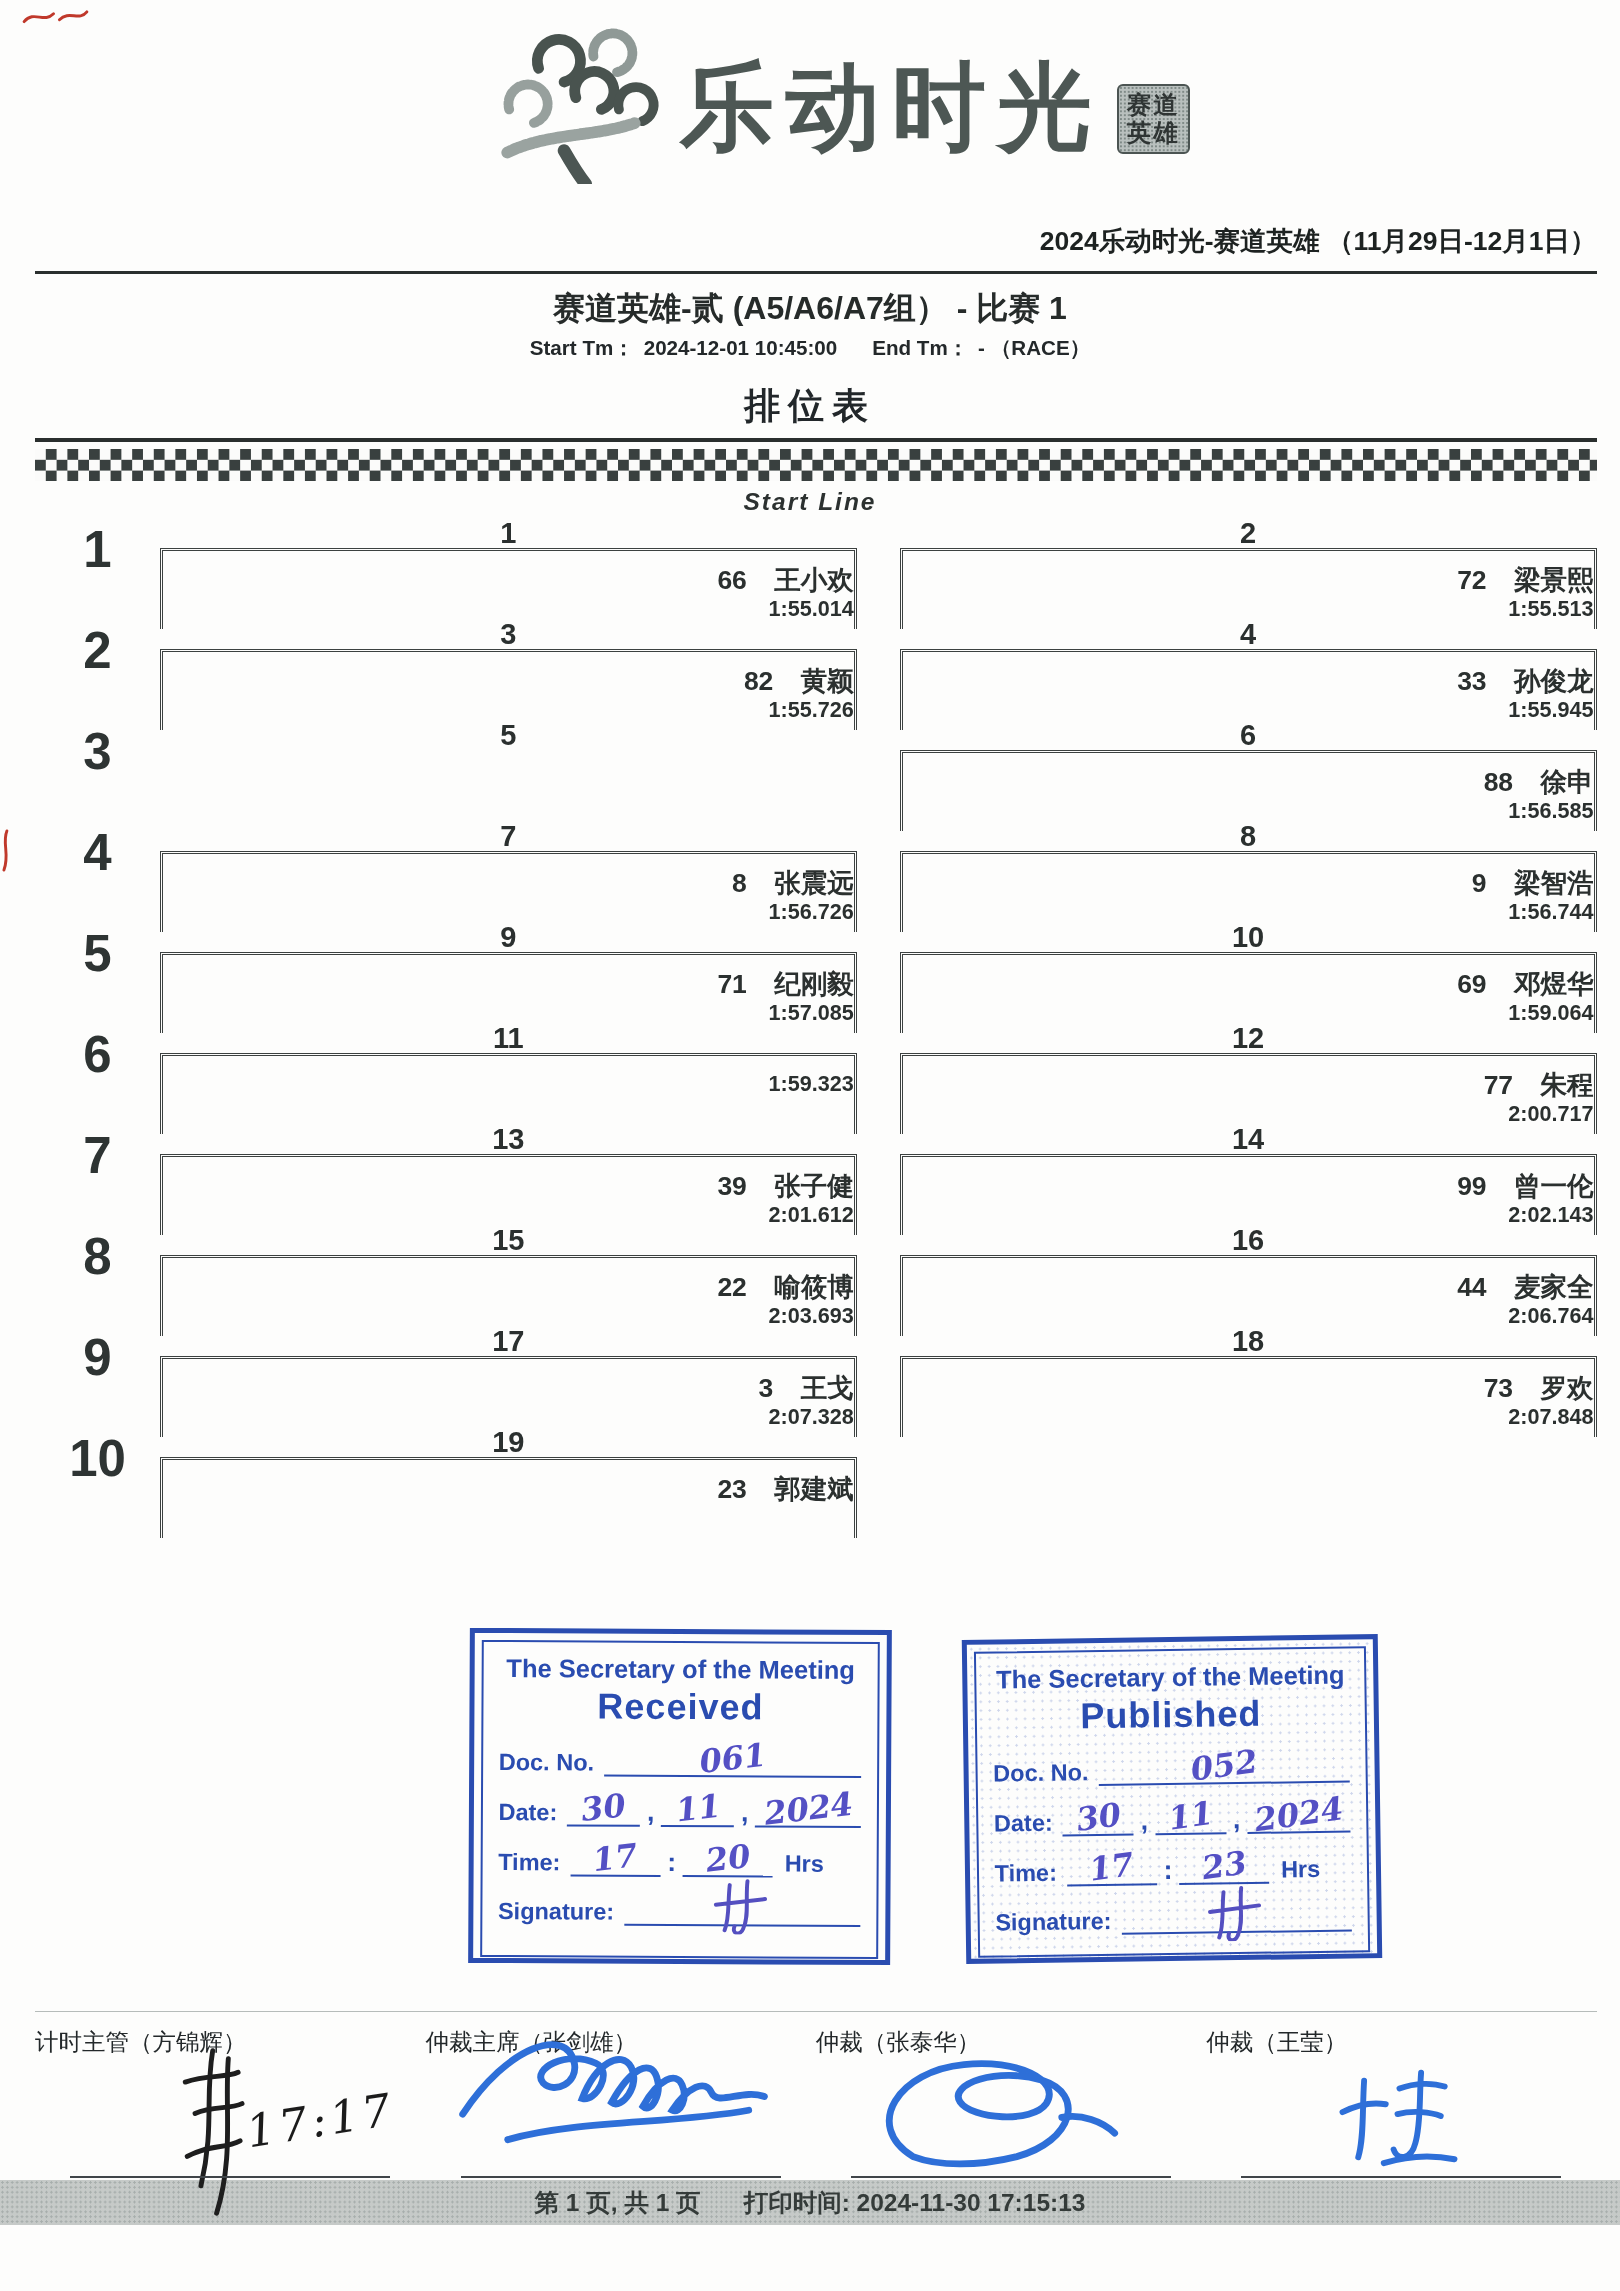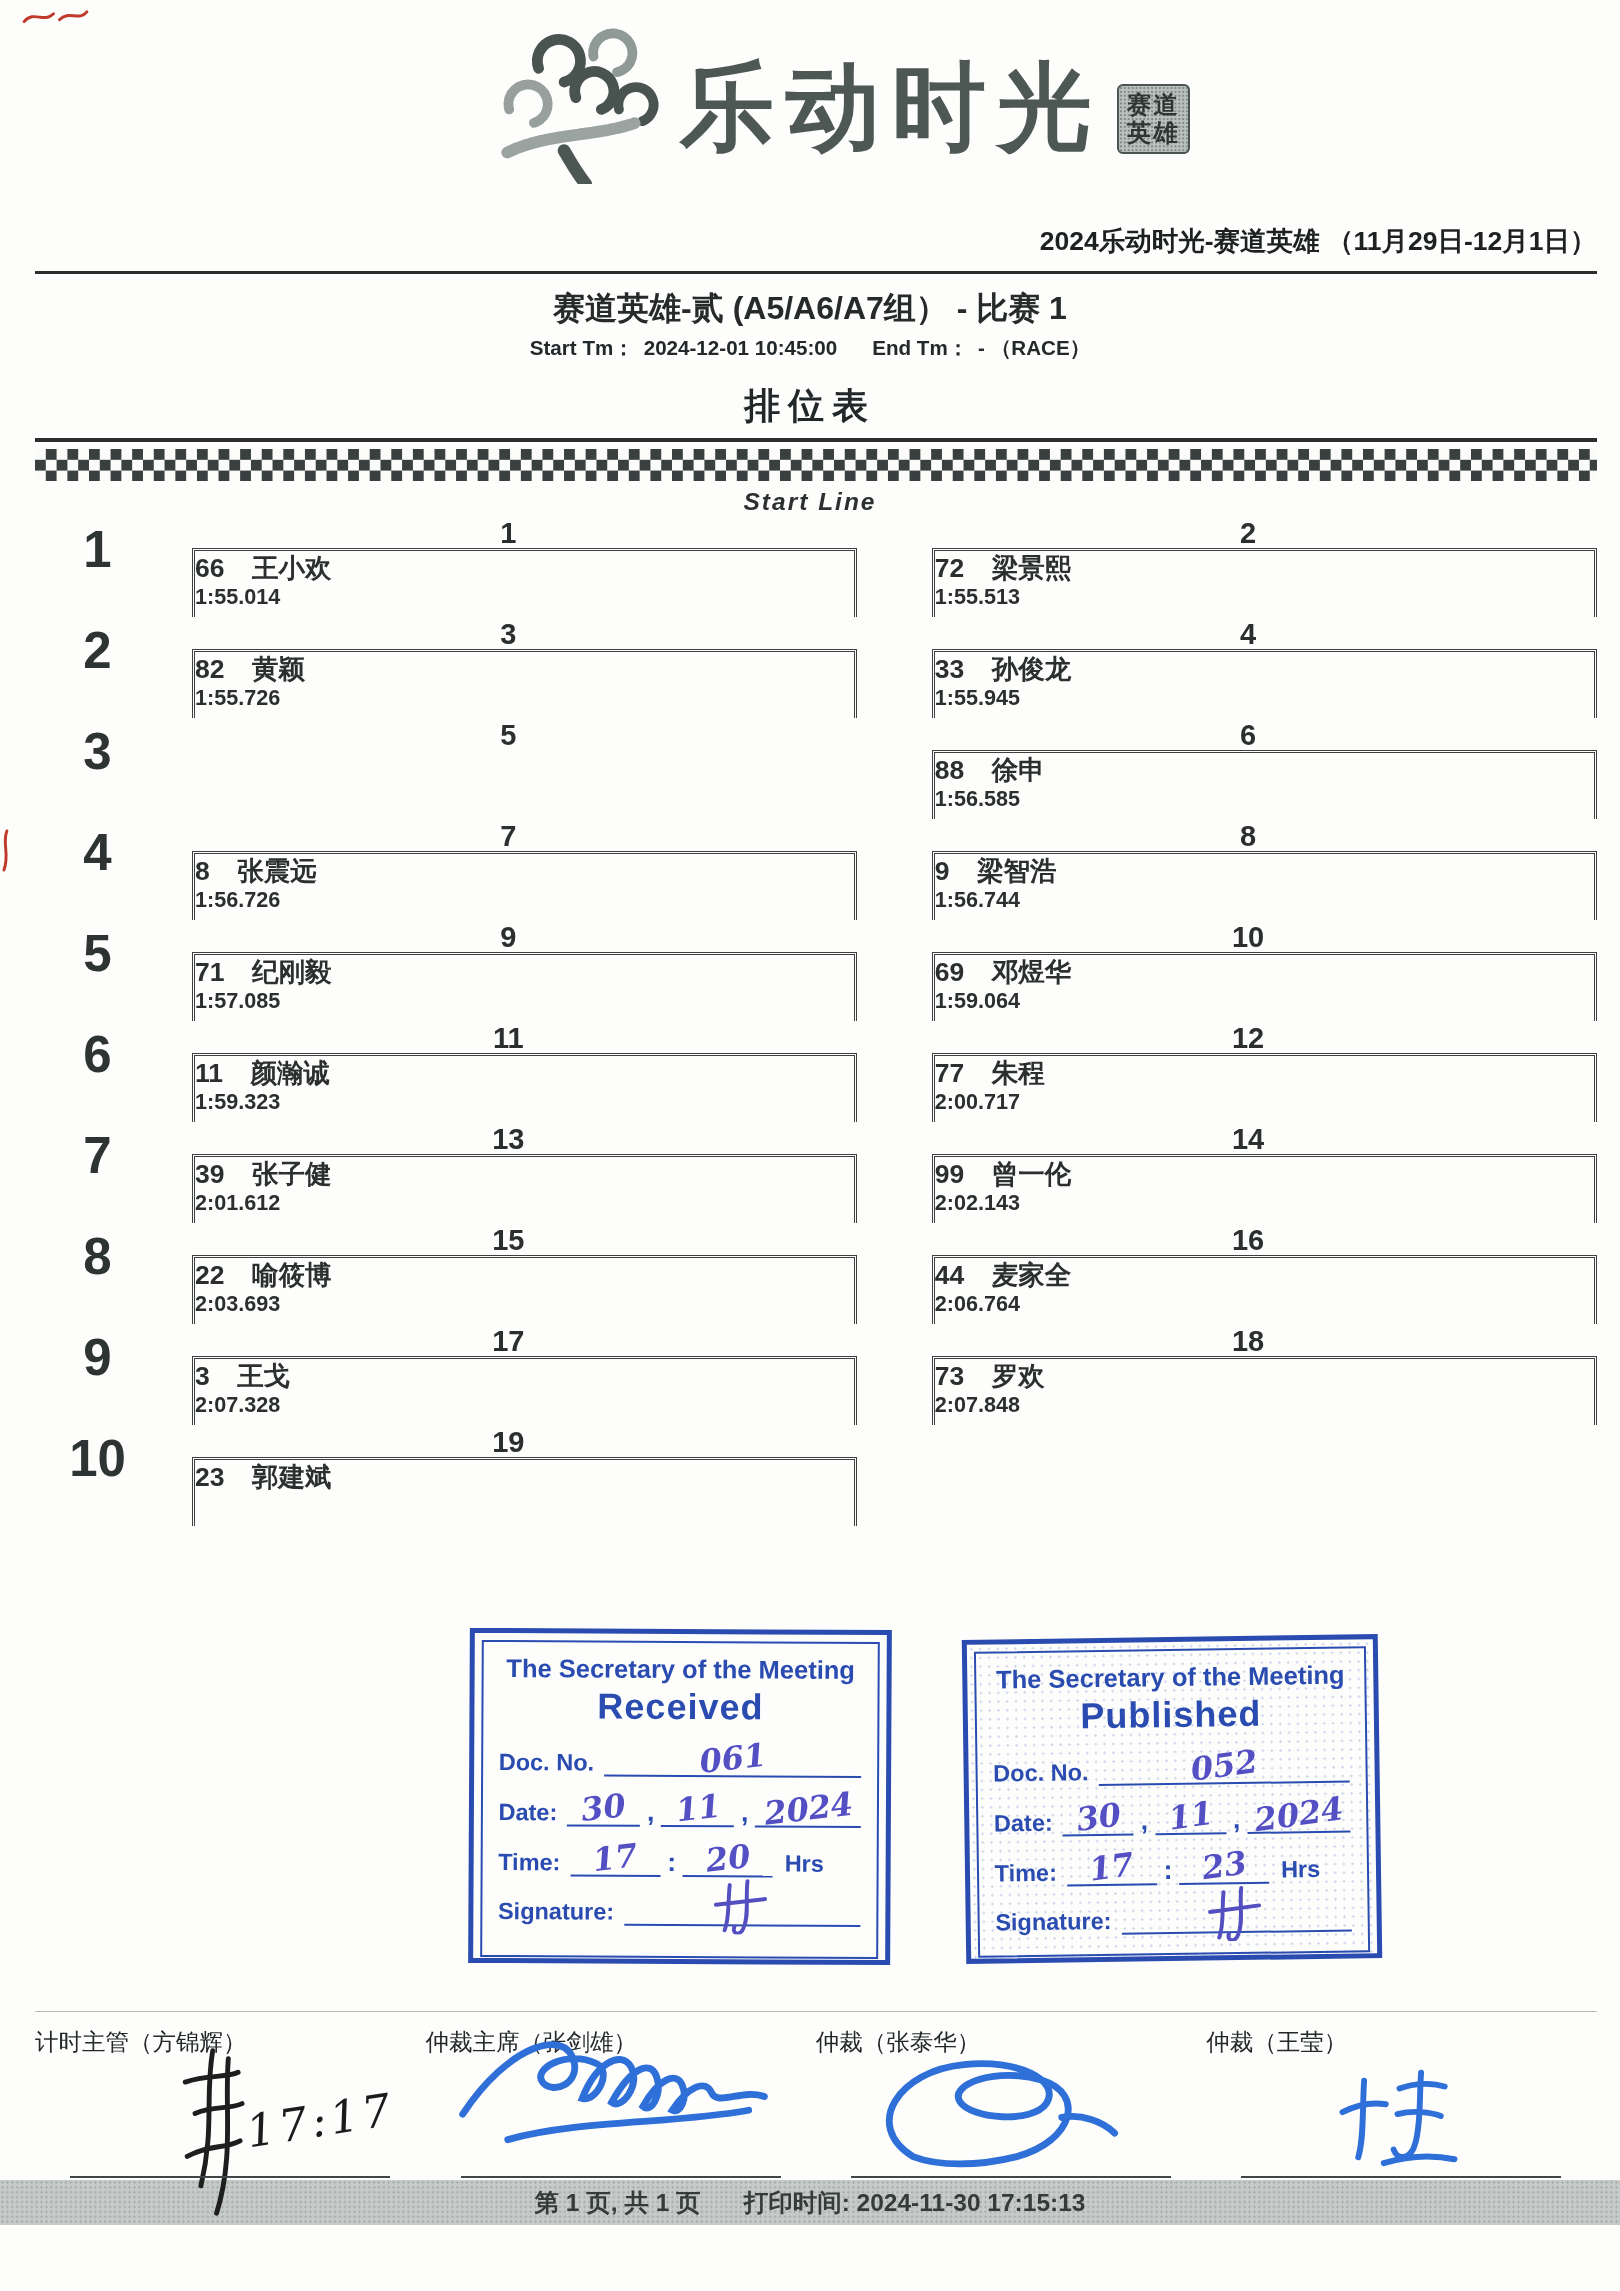--- a/index.html
+++ b/index.html
@@ -34,21 +34,21 @@
     background:repeating-conic-gradient(#39403f 0% 25%,#fbfbfa 0% 50%);
     background-size:21.6px 21.6px;}
   .start-line-label{position:absolute;top:488px;left:0;width:100%;text-align:center;
     font-size:24.5px;font-weight:bold;font-style:italic;letter-spacing:2px;color:#2c3130;}
   
   .grid{position:absolute;top:518px;left:35px;right:23.5px;}
   .g-row{display:grid;grid-template-columns:125px 1fr 43px 1fr;height:101px;}
   .g-num{font-size:51px;font-weight:bold;color:#2e3433;text-align:center;line-height:1;padding-top:5.9px;}
   .slot{display:flex;flex-direction:column;}
   .slot-pos{height:30px;line-height:30px;text-align:center;font-size:29px;font-weight:bold;color:#2b302f;}
-  .slot-box{flex:0 0 64px;border:3.9px double #3c4140;border-bottom:none;text-align:left;padding-top:2px;margin-left:32px;}
+  .slot-box{flex:0 0 64px;border:3.9px double #3c4140;border-bottom:none;text-align:right;padding-top:14px;}
   .slot-entry{font-size:26.5px;font-weight:bold;color:#2b302f;line-height:1.15;}
   .slot-entry .kart{margin-right:27.4px;}
   .slot-time{font-size:21.6px;font-weight:bold;color:#2b302f;margin-top:1px;}
   
   .stamp{position:absolute;border:5.9px solid #2a4cb0;color:#2a4cb0;background:transparent;}
   .stamp-received{left:469px;top:1629px;width:412px;height:325px;transform:rotate(0.3deg);}
   .stamp-published{left:964px;top:1637px;width:406px;height:314px;transform:rotate(-0.8deg);
     background-image:radial-gradient(rgba(42,76,176,.22) 1px,transparent 1.4px);background-size:8.8px 8.8px;}
   .stamp-inner{margin:6.9px;border:2.9px solid #2a4cb0;height:calc(100% - 19.6px);padding:7.8px 15.7px 0 15.7px;}
   .stamp-title{text-align:center;font-size:25.5px;font-weight:bold;margin-top:3.9px;white-space:nowrap;}
@@ -233,23 +233,20 @@
           </div>
           <div class="slot-time">1:59.064</div>
         </div>
       </div>
     </div>
       <div class="g-row">
       <div class="g-num">6</div>
       <div class="slot">
         <div class="slot-pos">11</div>
         <div class="slot-box">
-          <div class="slot-entry">
-            <span class="kart">11</span><span>颜瀚诚</span>
-          </div>
           <div class="slot-time">1:59.323</div>
         </div>
       </div>
       <div></div>
       <div class="slot">
         <div class="slot-pos">12</div>
         <div class="slot-box">
           <div class="slot-entry">
             <span class="kart">77</span><span>朱程</span>
           </div>

